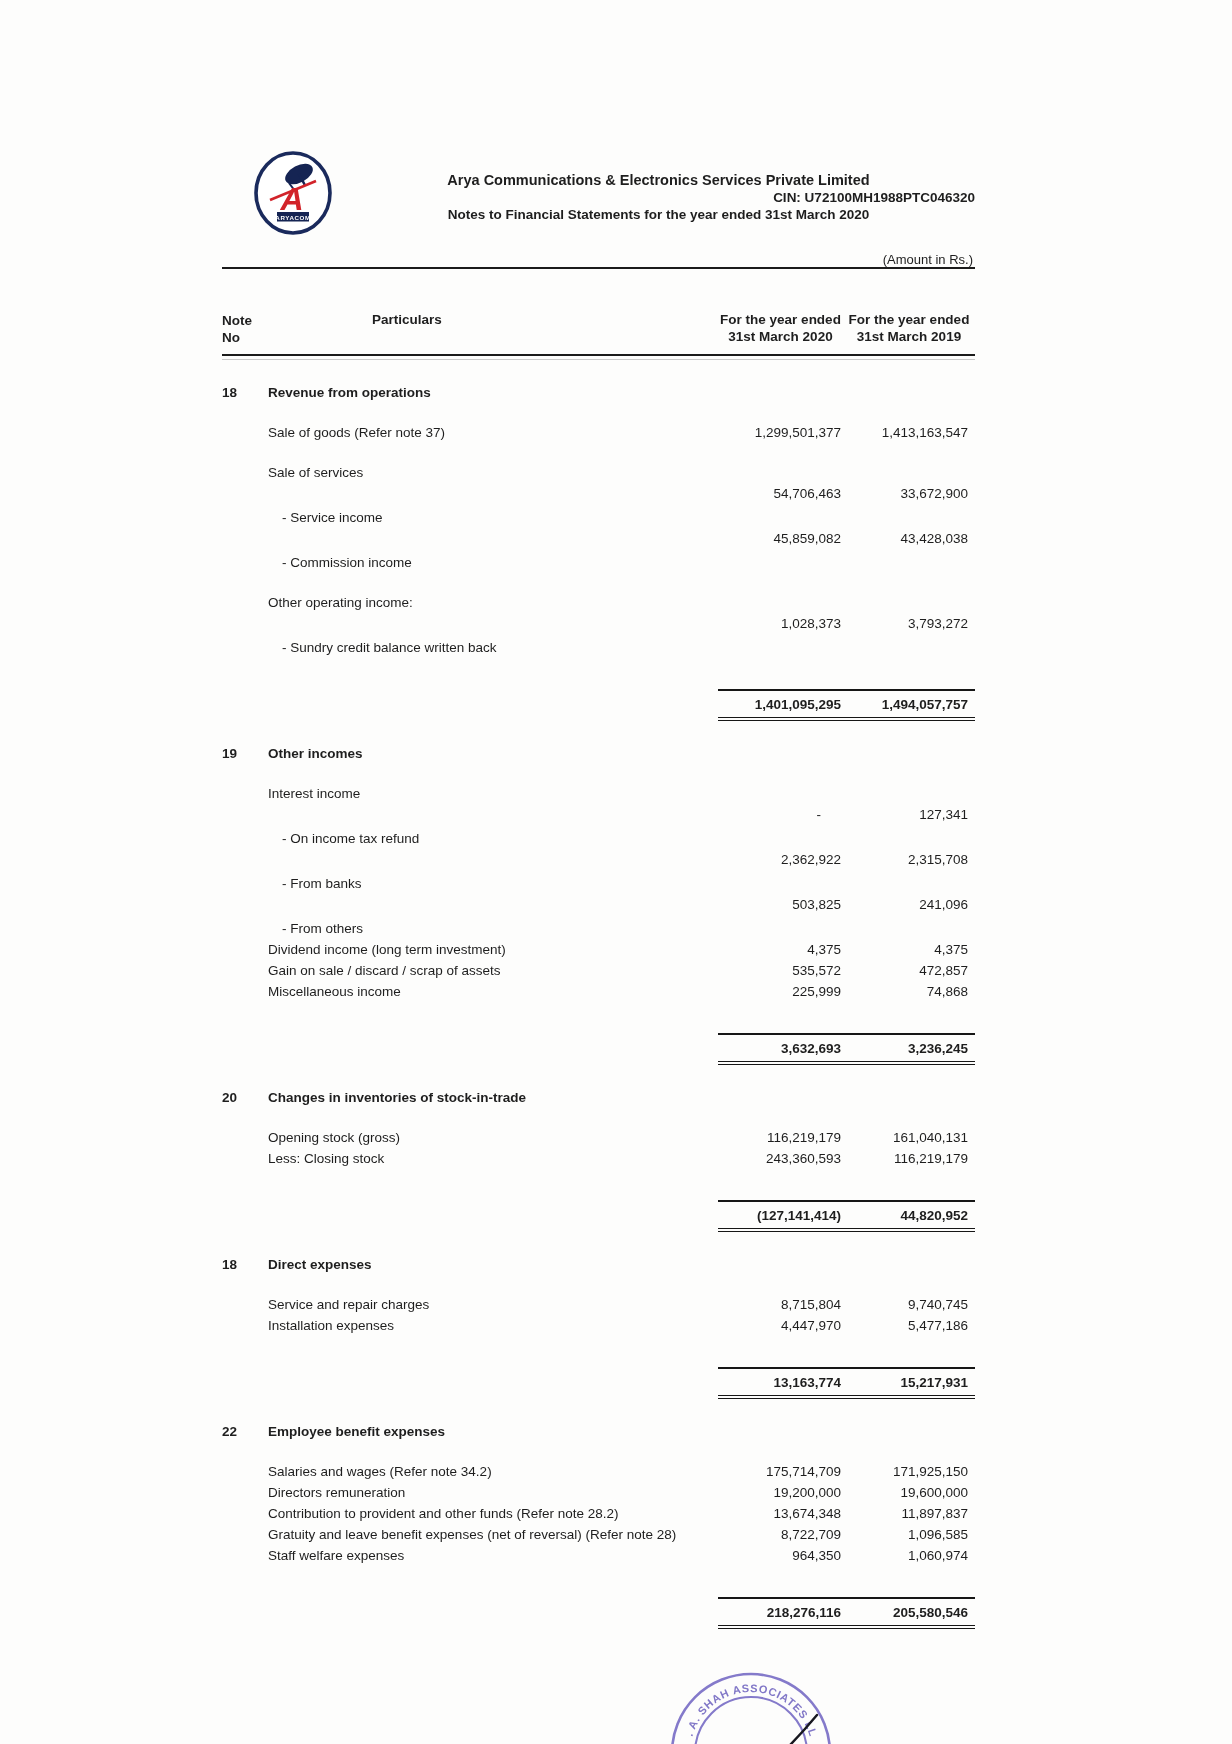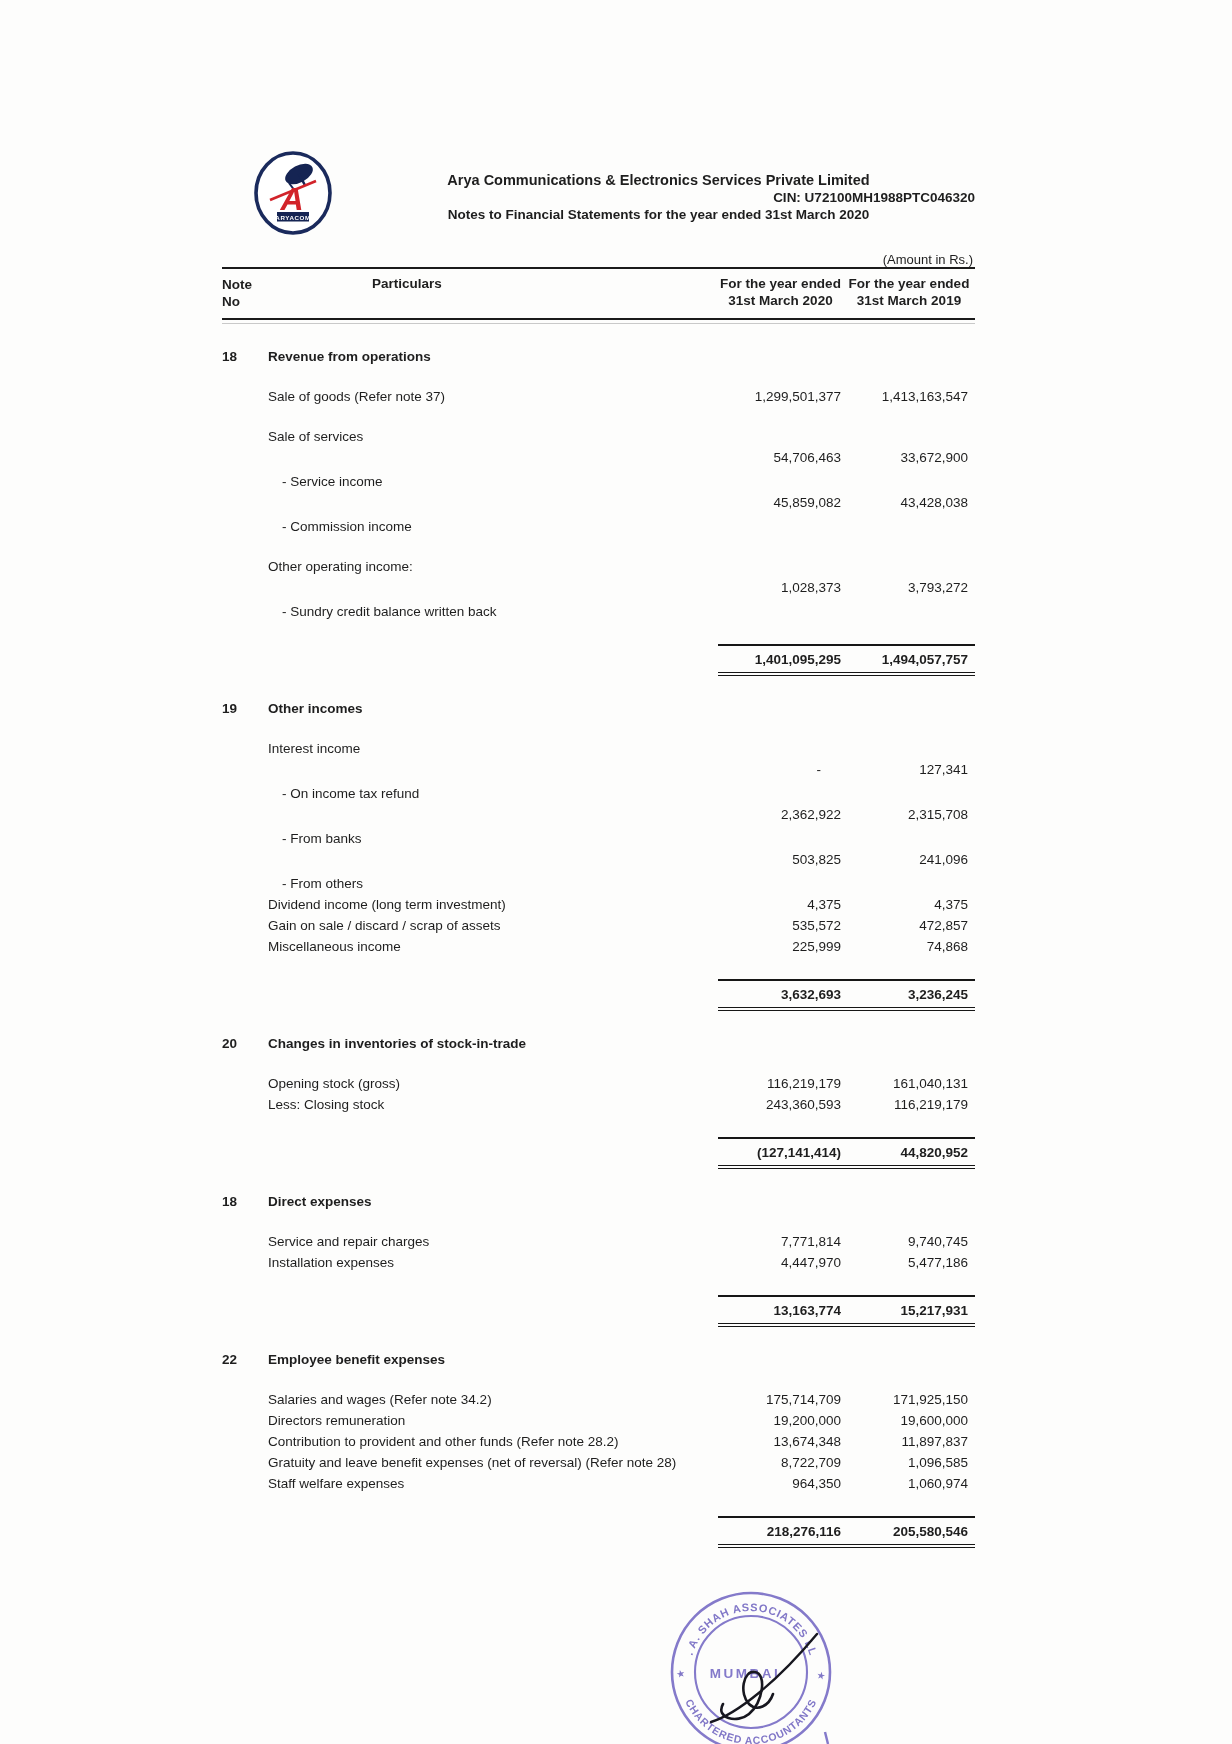--- a/index.html
+++ b/index.html
@@ -19,42 +19,42 @@
   .logo{position:absolute;left:30px;top:0;width:82px;height:86px;}
   .header-text{position:absolute;left:120px;right:0;top:22px;text-align:center;line-height:17px;}
   .h-company{font-weight:700;font-size:14.5px;}
   .h-cin{font-weight:700;font-size:13.5px;text-align:right;}
   .h-title{font-weight:700;font-size:13.5px;}
 
   
   .amount-note{text-align:right;font-size:13px;padding-right:2px;margin-top:6px;}
   .fin-table{border-top:2.4px solid #1b1b1b;}
   .thead{display:grid;grid-template-columns:46px 1fr 125px 132px;
-         padding:6px 0 8px 0;border-bottom:2.6px solid #1b1b1b;}
+         padding:6px 0 8px 0;border-bottom:2.6px solid #1b1b1b;margin-top:36px;}
   .hr-ghost{height:1px;background:#c9c9c9;margin-top:3px;}
   .th{font-weight:700;font-size:13.5px;line-height:17px;}
   .th-note{padding-top:1px;}
   .th-part{text-indent:104px;}
   .th-y{text-align:center;}
 
   .trow{display:grid;grid-template-columns:46px 1fr 125px 132px;
         font-size:13.5px;line-height:21px;}
   .trow.gap{height:19px;}
   .c-note{font-weight:700;}
   .c-label{padding-left:0;}
   .c-label.ind1{padding-left:14px;margin-top:24px;}
   .c-v20{text-align:right;padding-right:2px;white-space:nowrap;}
   .c-v19{text-align:right;padding-right:7px;white-space:nowrap;}
   .c-v20.dash{padding-right:22px;}
   .section{margin-top:22px;}
   .trow.head{line-height:21px;}
   .trow.head .c-label{grid-column:2 / 5;font-weight:700;}
   .total-box{grid-column:3 / 5;display:grid;grid-template-columns:125px 132px;
              border-top:2.2px solid #161616;border-bottom:4px double #161616;
-             padding:3px 0 2px 0;margin-top:3px;font-weight:700;}
+             padding:3px 0 2px 0;margin-top:12px;font-weight:700;}
 
   
   .stamp-wrap{display:flex;justify-content:flex-end;padding-right:138px;margin-top:34px;}
   .stamp{width:172px;height:178px;}
 </style>
 </head>
 <body>
 
 <div class="page">
   <div class="content">
@@ -246,21 +246,21 @@
           </div>
           <div class="section">
             <div class="trow head">
               <div class="c-note">18</div>
               <div class="c-label">Direct expenses</div>
             </div>
             <div class="trow gap"></div>
             <div class="trow">
               <div class="c-note"></div>
               <div class="c-label">Service and repair charges</div>
-              <div class="c-v20">7,771,814</div>
+              <div class="c-v20">8,715,804</div>
               <div class="c-v19">9,740,745</div>
             </div>
             <div class="trow">
               <div class="c-note"></div>
               <div class="c-label">Installation expenses</div>
               <div class="c-v20">4,447,970</div>
               <div class="c-v19">5,477,186</div>
             </div>
             <div class="trow gap"></div>
             <div class="trow total">

